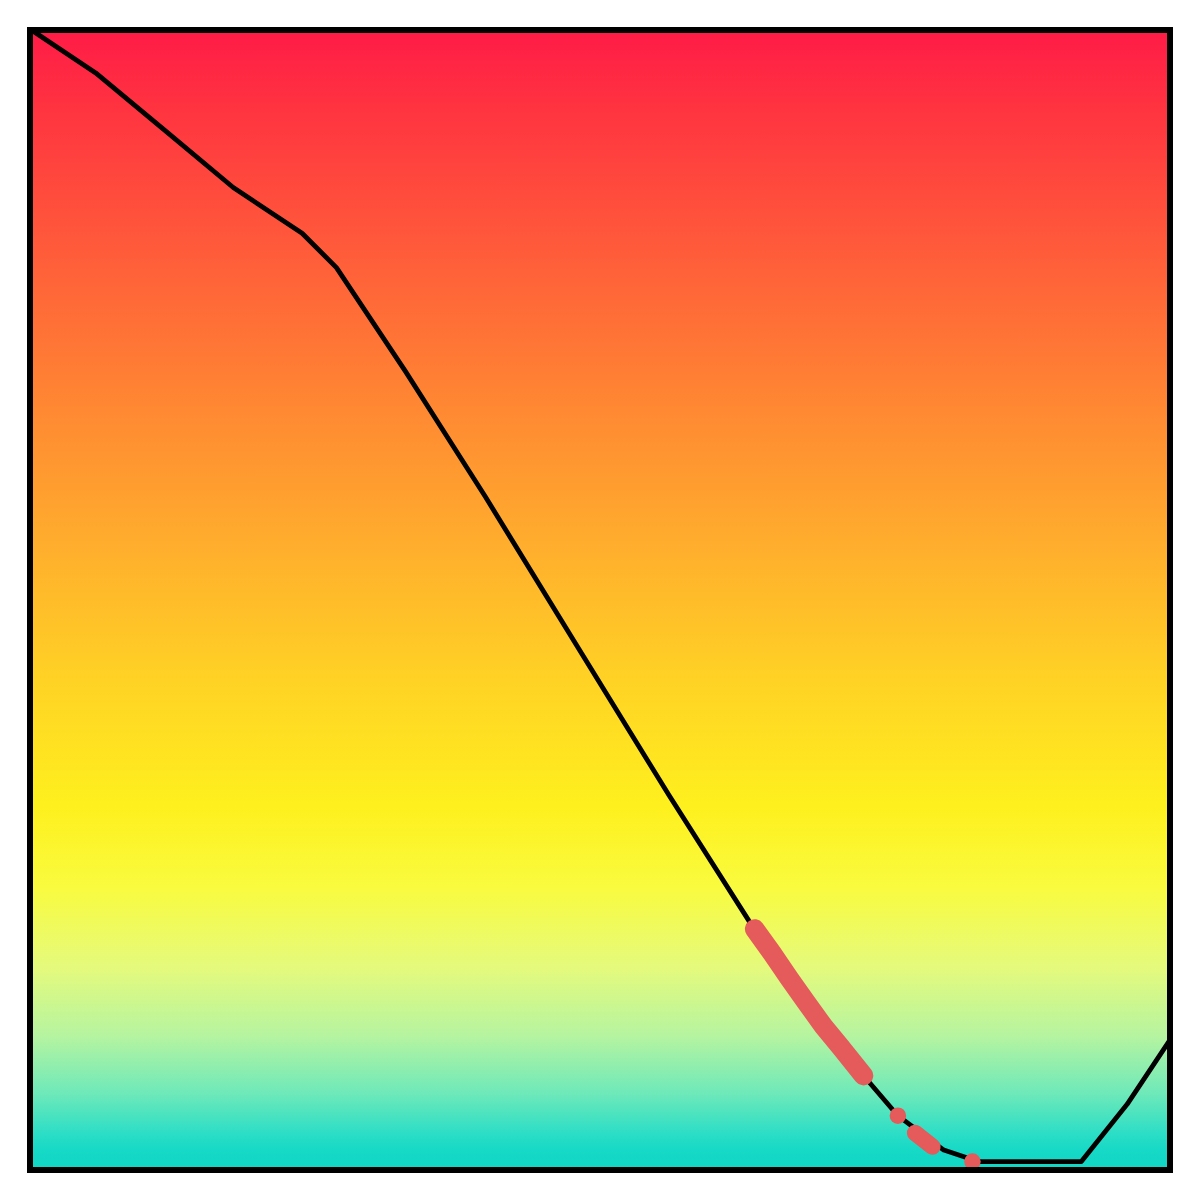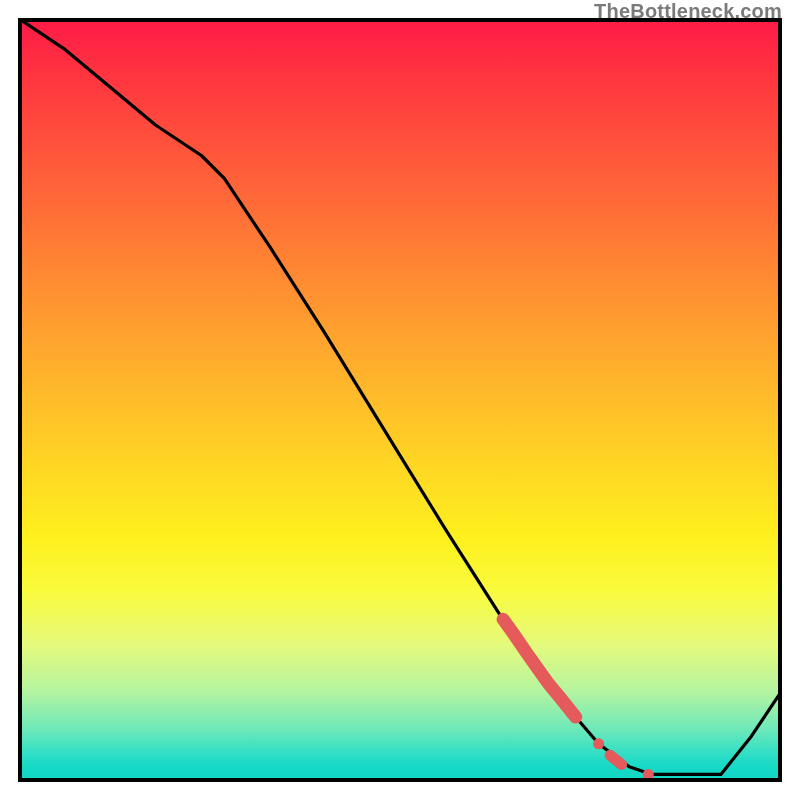--- a/index.html
+++ b/index.html
@@ -81,14 +81,13 @@
     <g id="markers">
         <path d="M485.1 601.3 L496.6 617.3 L508.1 634.1 L519.5 650.2 L531.0 666.2 L542.4 680.0 L557.7 699.1" stroke="#e55a5a" stroke-width="13" stroke-linecap="round" fill="none"></path>
         <path d="M592.1 737.3 L603.6 746.4" stroke="#e55a5a" stroke-width="11" stroke-linecap="round" fill="none"></path>
         <circle cx="580.6" cy="725.8" r="5.5" fill="#e55a5a"></circle>
         <circle cx="630.3" cy="756.4" r="5.5" fill="#e55a5a"></circle>
       </g>
   </svg>
 
   <div class="frame"></div>
 
-  <div class="watermark">TheBottleneck.com</div>
 </div>
 
 </body></html>

